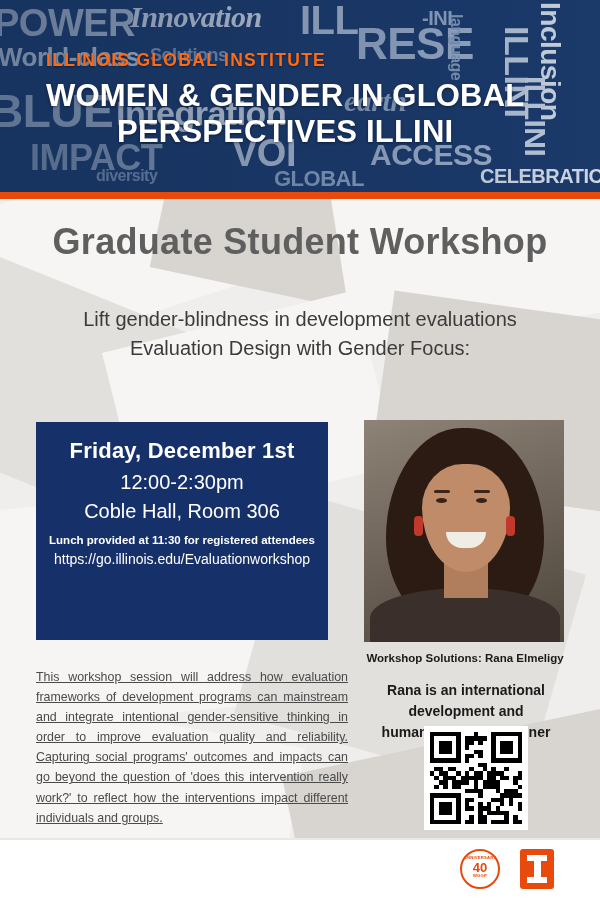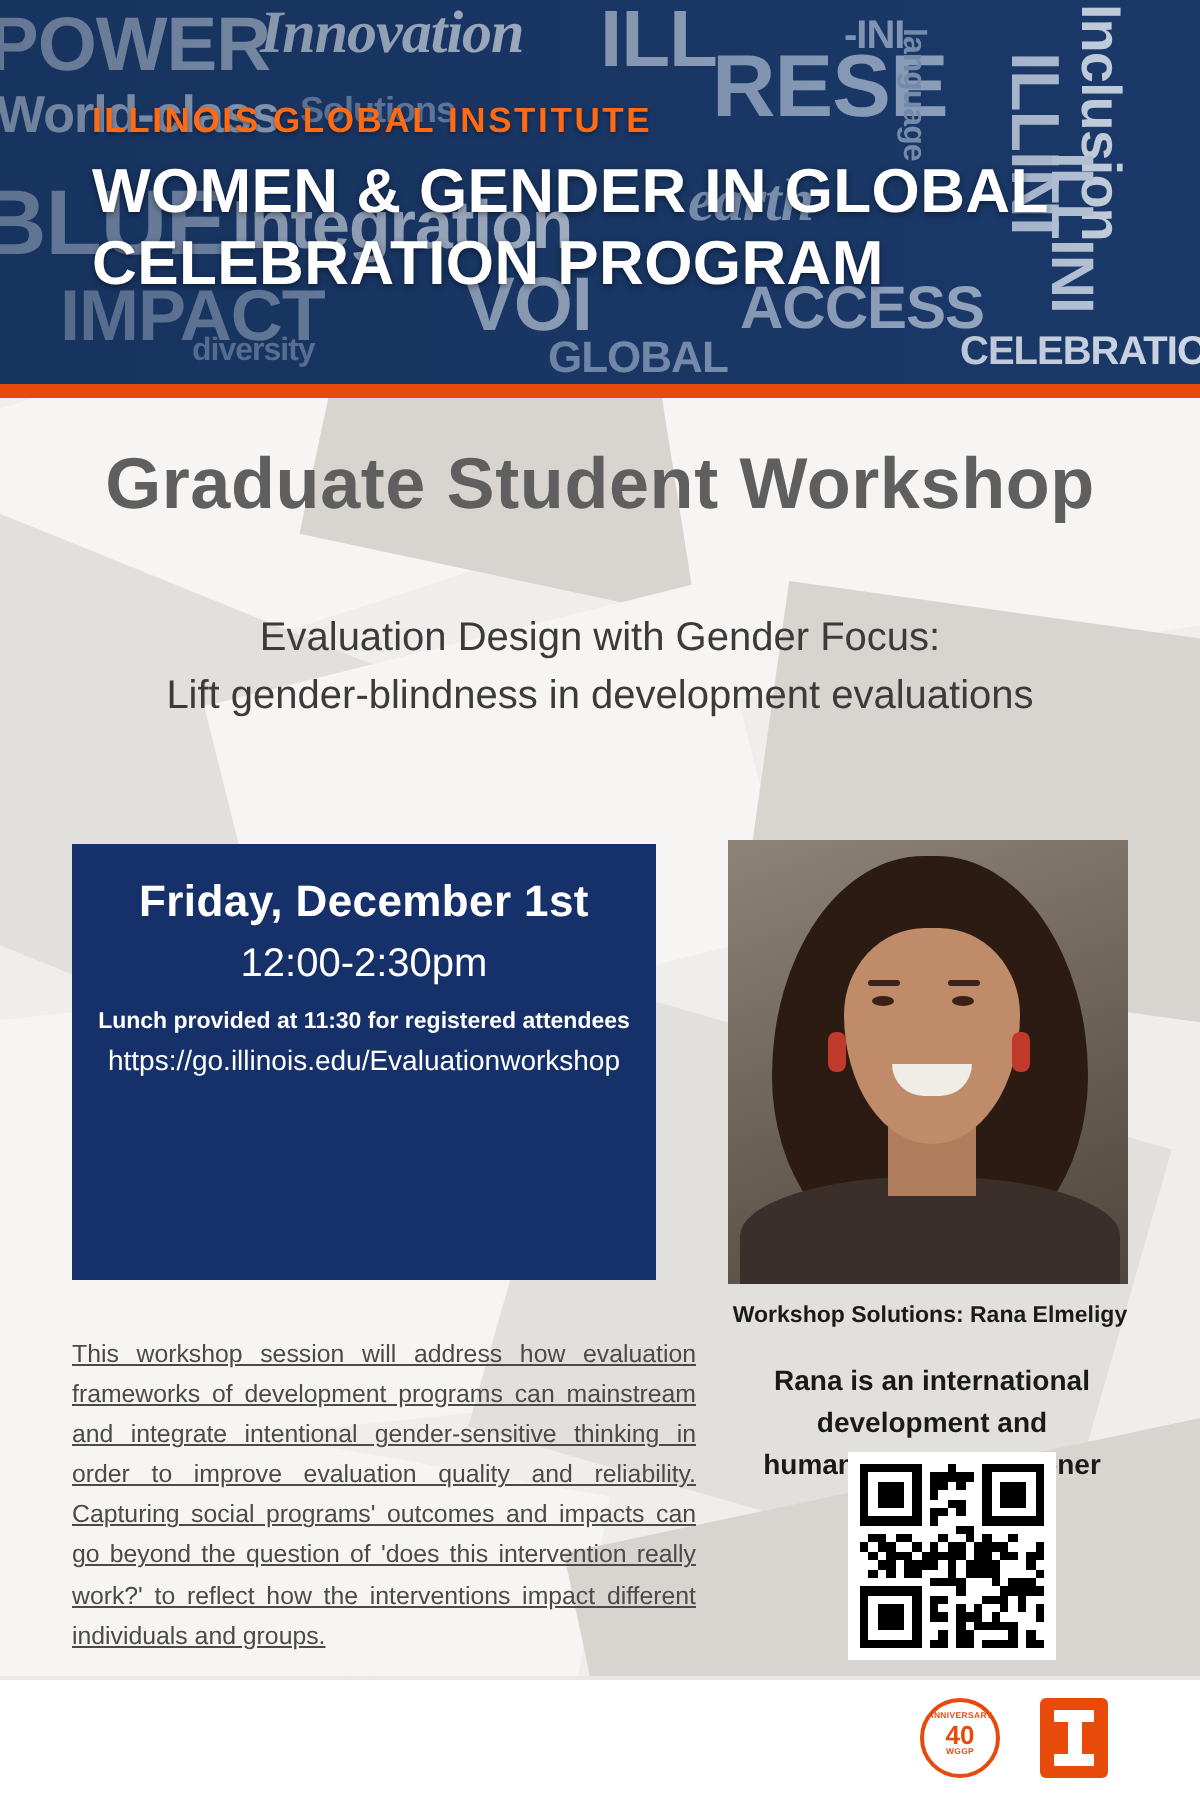--- a/index.html
+++ b/index.html
@@ -50,20 +50,21 @@
     text-shadow: 0 1px 2px rgba(0,0,0,.4);
   }
   .main-title {
     color: #ffffff;
     font-size: 31px;
     font-weight: 800;
     letter-spacing: 0.2px;
     line-height: 1.17;
     margin-top: 7px;
     text-shadow: 0 1px 3px rgba(0,0,0,.45);
+    text-align: center;
   }
   .orange-rule {
     width: 600px; height: 7px;
     background: #e84a0c;
   }
 
   
   .body-wrap {
     position: relative;
     width: 600px;
@@ -257,21 +258,21 @@
       <span style="left:370px; top:140px; font-size:30px; color:#aebdd4;">ACCESS</span>
       <span style="left:480px; top:166px; font-size:20px; color:#e3eaf4; font-weight:900;">CELEBRATION</span>
       <span style="left:96px; top:168px; font-size:16px; color:#8da2c0;">diversity</span>
       <span style="left:274px; top:168px; font-size:22px; color:#9cb0cd;">GLOBAL</span>
     </div>
     <div class="header-fade"></div>
     <div class="header-text">
       <div class="igi">ILLINOIS GLOBAL INSTITUTE</div>
       <div class="main-title">
         <div>WOMEN &amp; GENDER IN GLOBAL</div>
-        <div>CELEBRATION PROGRAM</div>
+        <div>PERSPECTIVES ILLINI</div>
       </div>
     </div>
   </div>
 
   <div class="orange-rule"></div>
 
   <div class="body-wrap">
     <div class="bg-texture">
       <i class="lt" style="left:-40px; top:-20px; width:260px; height:150px; transform:rotate(-18deg);"></i>
       <i class="dk" style="left:160px; top:-30px; width:200px; height:120px; transform:rotate(12deg);"></i>
@@ -282,27 +283,28 @@
       <i class="lt" style="left:-40px; top:300px; width:300px; height:220px; transform:rotate(-6deg);"></i>
       <i style="left:260px; top:330px; width:300px; height:230px; transform:rotate(16deg);"></i>
       <i class="lt" style="left:-30px; top:520px; width:320px; height:200px; transform:rotate(10deg);"></i>
       <i class="dk" style="left:300px; top:540px; width:340px; height:210px; transform:rotate(-12deg);"></i>
       <i class="lt" style="left:60px; top:640px; width:280px; height:160px; transform:rotate(5deg);"></i>
     </div>
 
     <div class="content">
       <div class="hdr-workshop">Graduate Student Workshop</div>
       <div class="subtitle">
+        <div>Lift gender-blindness in development evaluations</div>
         <div>Evaluation Design with Gender Focus:</div>
-        <div>Lift gender-blindness in development evaluations</div>
       </div>
 
       <div class="details-box">
         <div class="d-date">Friday, December 1st</div>
         <div class="d-time">12:00-2:30pm</div>
+        <div class="d-room">Coble Hall, Room 306</div>
         <div class="d-lunch">Lunch provided at 11:30 for registered attendees</div>
         <div class="d-url">https://go.illinois.edu/Evaluationworkshop</div>
       </div>
 
       <div class="photo">
         <div class="sky"></div>
         <div class="hair"></div>
         <div class="shoulders"></div>
         <div class="neck"></div>
         <div class="face"></div>

